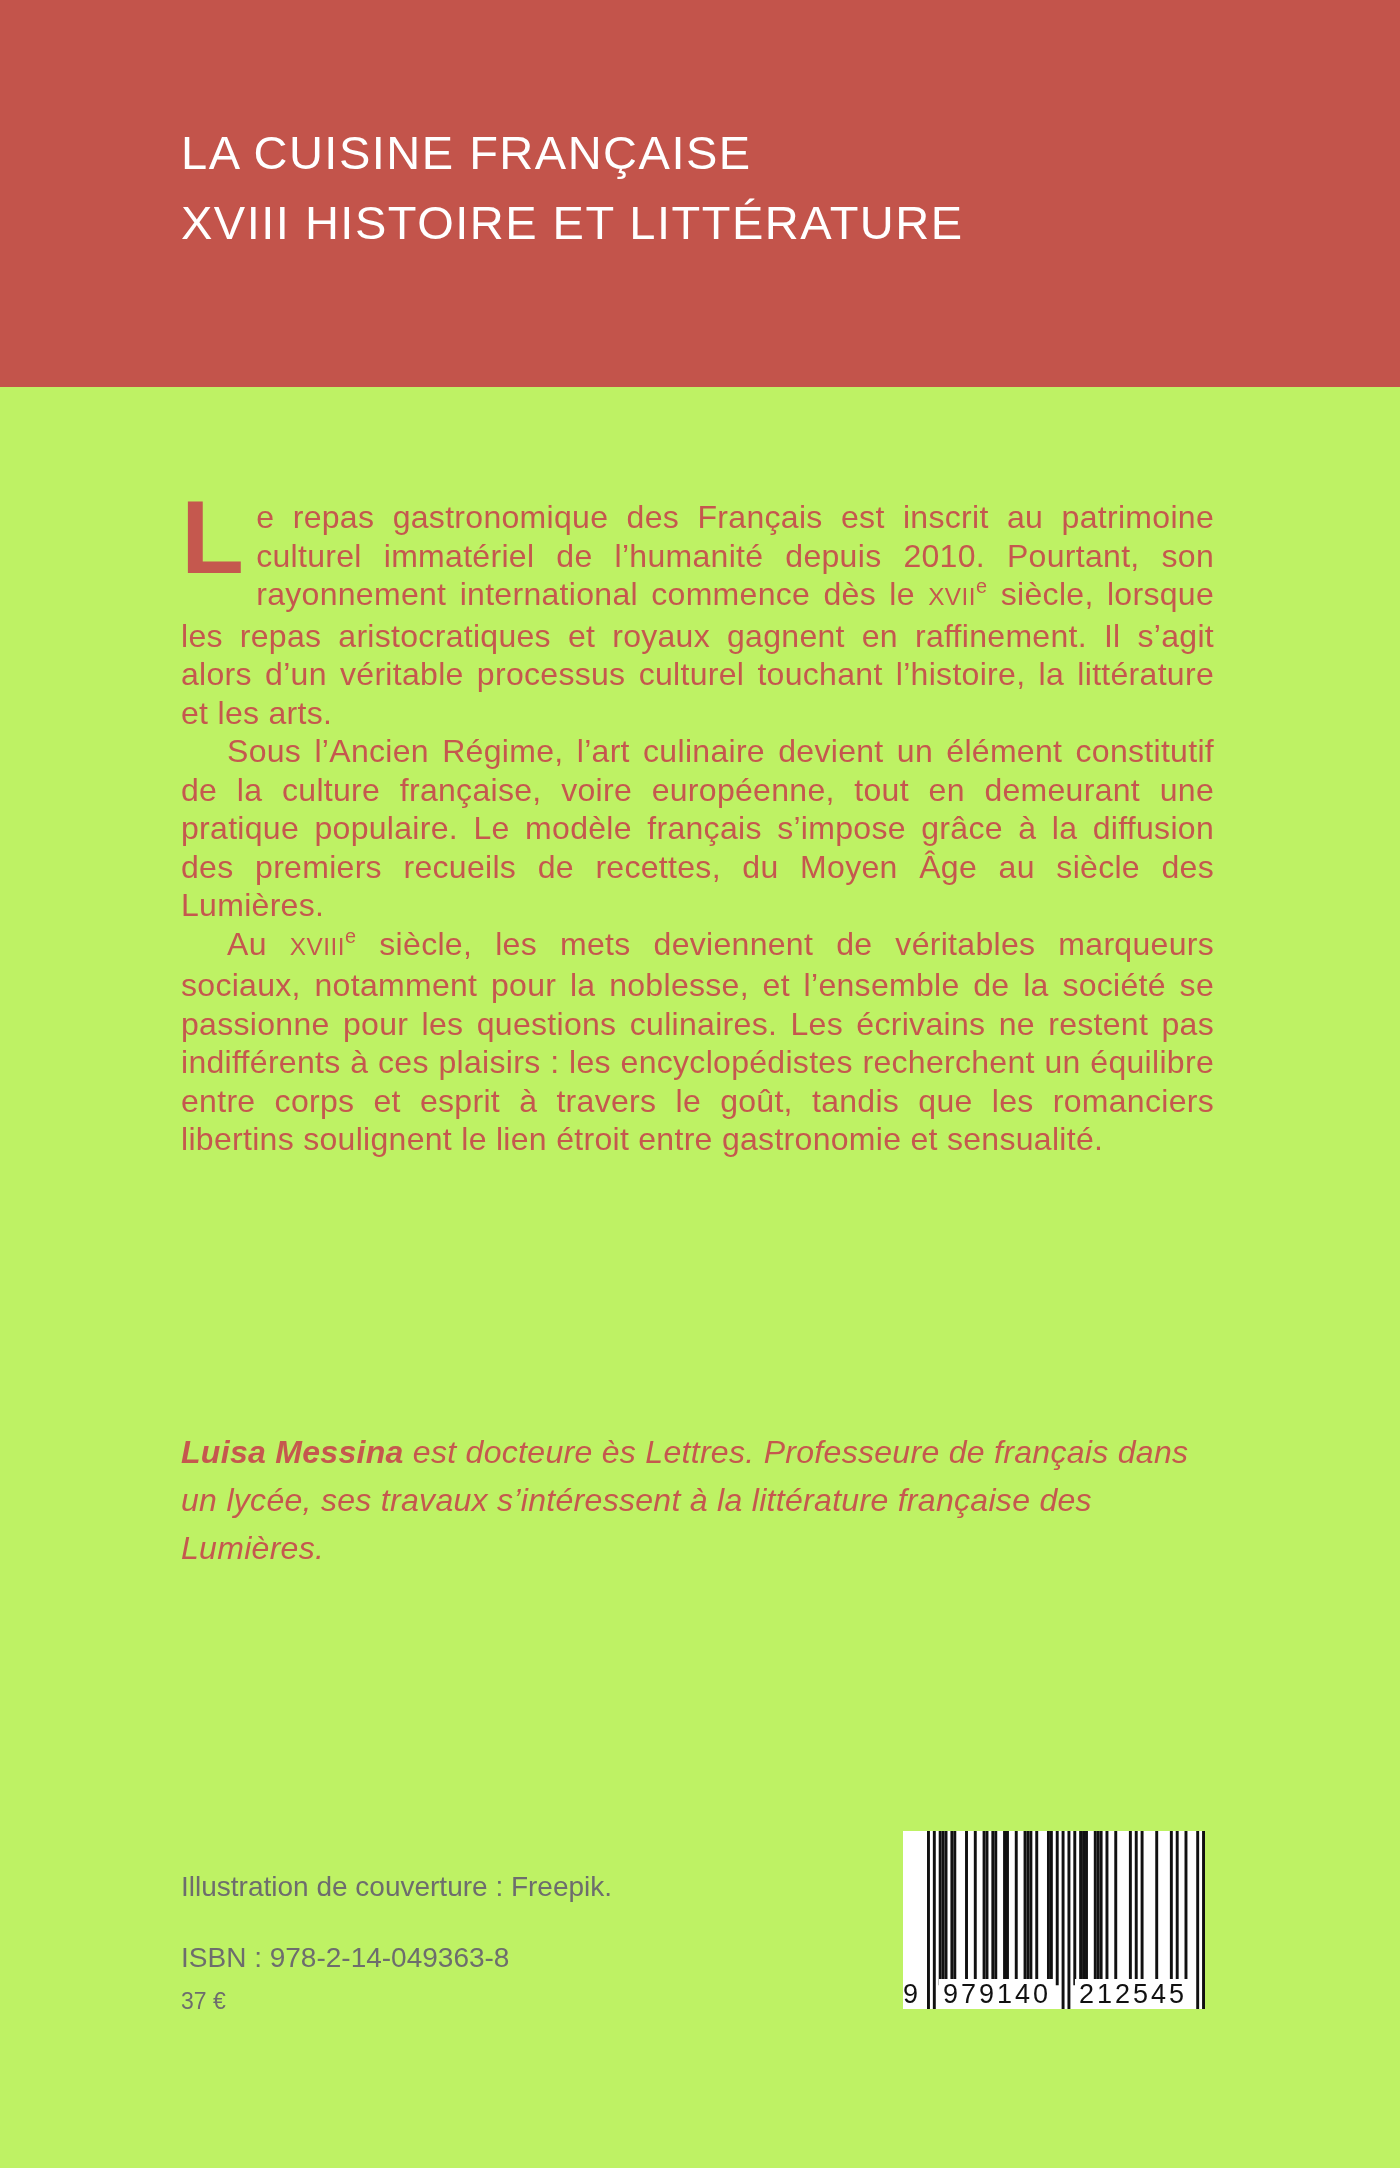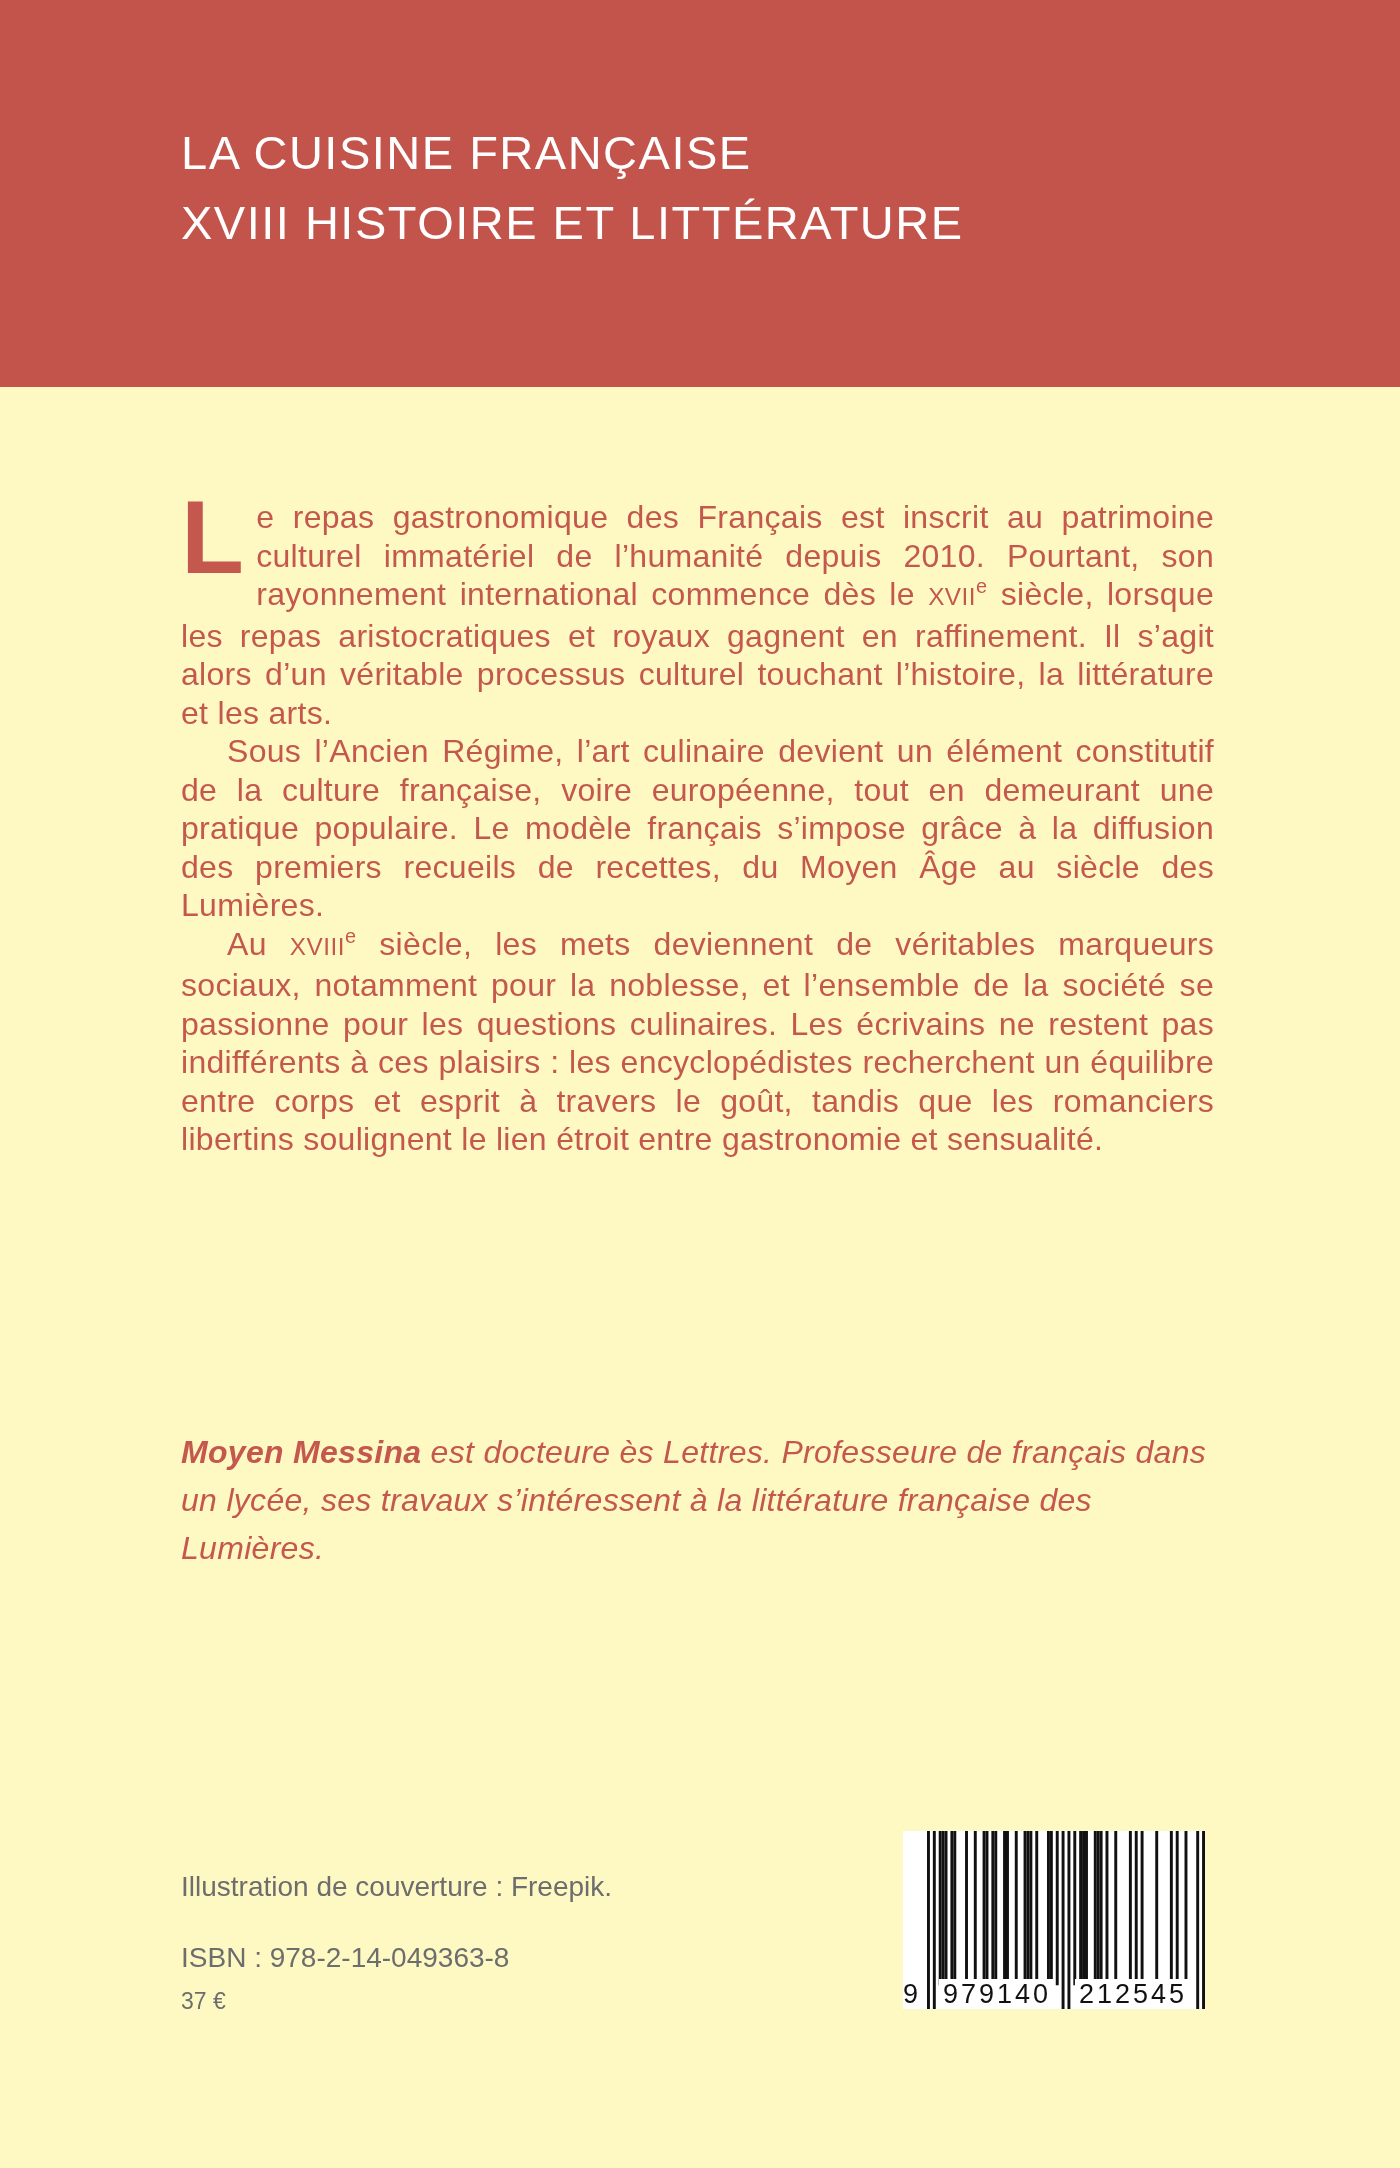--- a/index.html
+++ b/index.html
@@ -1,20 +1,20 @@
 <!DOCTYPE html>
 <html style="--accent: #c3544b; --text-red: #c5584e; --gray: #6d6d6d; --ink: #111111;"><head>
 <meta charset="utf-8">
 <style>
   * { margin:0; padding:0; box-sizing:border-box; }
   html,body { background:#fff; }
   .page {
     position:relative;
     width:1400px; height:2168px;
-    background:#fef9c3;
+    background:#bef264;
     font-family:"Liberation Sans", sans-serif;
     overflow:hidden;
   }
   .band {
     position:absolute; top:0; left:0;
     width:1400px; height:387px;
     background:var(--accent);
   }
   .title {
     position:absolute; left:181px; top:118px;
@@ -93,21 +93,21 @@
       <div>XVIII HISTOIRE ET LITTÉRATURE</div>
     </div>
   </div>
 
   <div class="blurb">
     <p><span class="dropcap">L</span><span>e repas gastronomique des Français est inscrit au patrimoine culturel immatériel de l’humanité depuis 2010. Pourtant, son rayonnement international commence dès le </span><span class="run-sc">XVII</span><span class="run-sup">e</span><span> siècle, lorsque les repas aristocratiques et royaux gagnent en raffinement. Il s’agit alors d’un véritable processus culturel touchant l’histoire, la littérature et les arts.</span></p>
     <p class="indent"><span>Sous l’Ancien Régime, l’art culinaire devient un élément constitutif de la culture française, voire européenne, tout en demeurant une pratique populaire. Le modèle français s’impose grâce à la diffusion des premiers recueils de recettes, du Moyen Âge au siècle des Lumières.</span></p>
     <p class="indent"><span>Au </span><span class="run-sc">XVIII</span><span class="run-sup">e</span><span> siècle, les mets deviennent de véritables marqueurs sociaux, notamment pour la noblesse, et l’ensemble de la société se passionne pour les questions culinaires. Les écrivains ne restent pas indifférents à ces plaisirs : les encyclopédistes recherchent un équilibre entre corps et esprit à travers le goût, tandis que les romanciers libertins soulignent le lien étroit entre gastronomie et sensualité.</span></p>
   </div>
 
-  <p class="bio"><span class="run-bold">Moyen Messina</span><span> est docteure ès Lettres. Professeure de français dans un lycée, ses travaux s’intéressent à la littérature française des Lumières.</span></p>
+  <p class="bio"><span class="run-bold">Luisa Messina</span><span> est docteure ès Lettres. Professeure de français dans un lycée, ses travaux s’intéressent à la littérature française des Lumières.</span></p>
 
   <div class="credit">Illustration de couverture : Freepik.</div>
   <div class="isbn">ISBN : 978-2-14-049363-8</div>
   <div class="price">37 €</div>
 
   <div class="barcode">
     <svg viewBox="0 0 95 60" preserveAspectRatio="none" xmlns="http://www.w3.org/2000/svg">
         <rect x="0" y="0" width="1" height="60"></rect>
         <rect x="2" y="0" width="1" height="60"></rect>
         <rect x="4" y="0" width="1" height="52"></rect>

